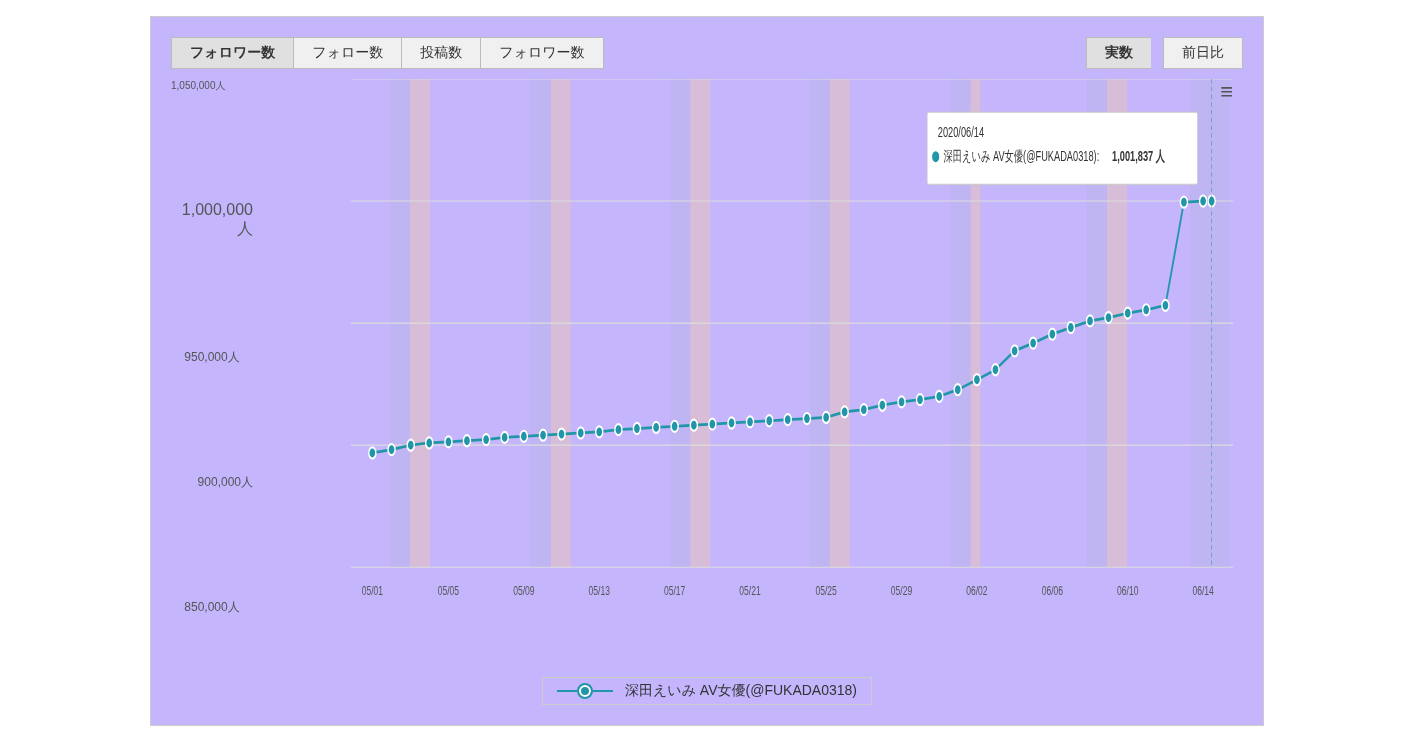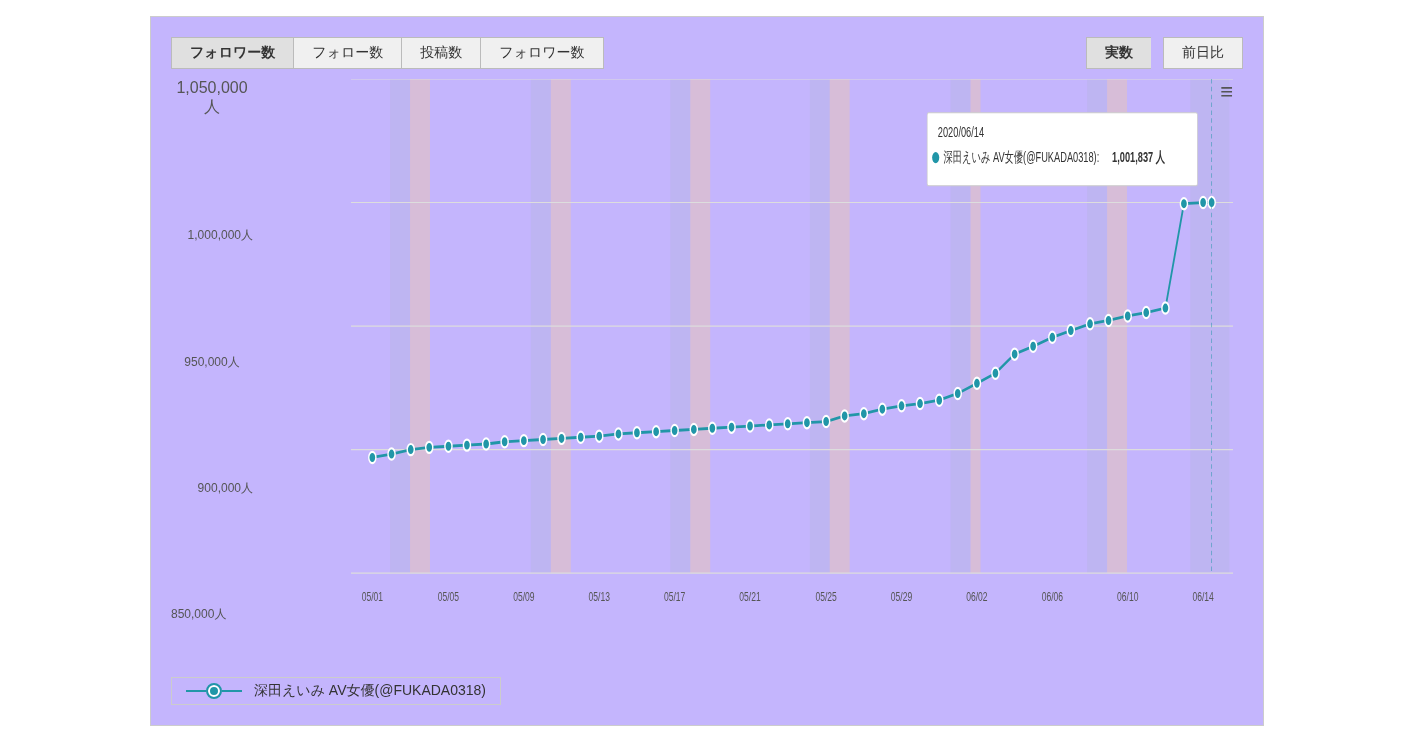--- a/index.html
+++ b/index.html
@@ -69,21 +69,22 @@
       color: #555;
       cursor: pointer;
       z-index: 10;
     }
     svg.chart-svg {
       width: 100%;
       height: 100%;
     }
     .legend-area {
       display: flex;
-      margin-top: 14px;
+      justify-content: center;
+      margin-top: 21px;
     }
     .legend-item {
       display: flex;
       align-items: center;
       gap: 6px;
       border: 1px solid #ccc;
       padding: 4px 14px;
       font-size: 14px;
       color: #333;
     }
@@ -112,25 +113,25 @@
     <div class="toolbar-right">
       <button class="tab-btn active">実数</button>
       <button class="tab-btn">前日比</button>
     </div>
   </div>
 
   <div class="chart-area">
     <div style="position:relative; display:flex; flex:1;">
 
       <div style="width:90px; position:relative; display:flex; flex-direction:column; justify-content:space-between; padding-bottom:40px;">
-        <div style="font-size:16px; color:#555; text-align:center; padding-right:8px;">1,050,000人</div>
-        <div style="font-size:12px; color:#555; text-align:right; padding-right:8px;">1,000,000人</div>
+        <div style="font-size:10px; color:#555; text-align:left; padding-right:8px;">1,050,000人</div>
+        <div style="font-size:16px; color:#555; text-align:right; padding-right:8px;">1,000,000人</div>
         <div style="font-size:12px; color:#555; text-align:center; padding-right:8px;">950,000人</div>
         <div style="font-size:12px; color:#555; text-align:right; padding-right:8px;">900,000人</div>
-        <div style="font-size:12px; color:#555; text-align:left; padding-right:8px;">850,000人</div>
+        <div style="font-size:12px; color:#555; text-align:center; padding-right:8px;">850,000人</div>
       </div>
 
       <div class="chart-wrap">
         <div class="hamburger-icon">≡</div>
         <svg class="chart-svg" viewBox="0 0 1240 520" preserveAspectRatio="none">
 
           <rect x="55" y="0" width="28" height="440" fill="rgba(180,180,220,0.35)"></rect>
 
           <rect x="83" y="0" width="28" height="440" fill="rgba(240,200,170,0.45)"></rect>
 

